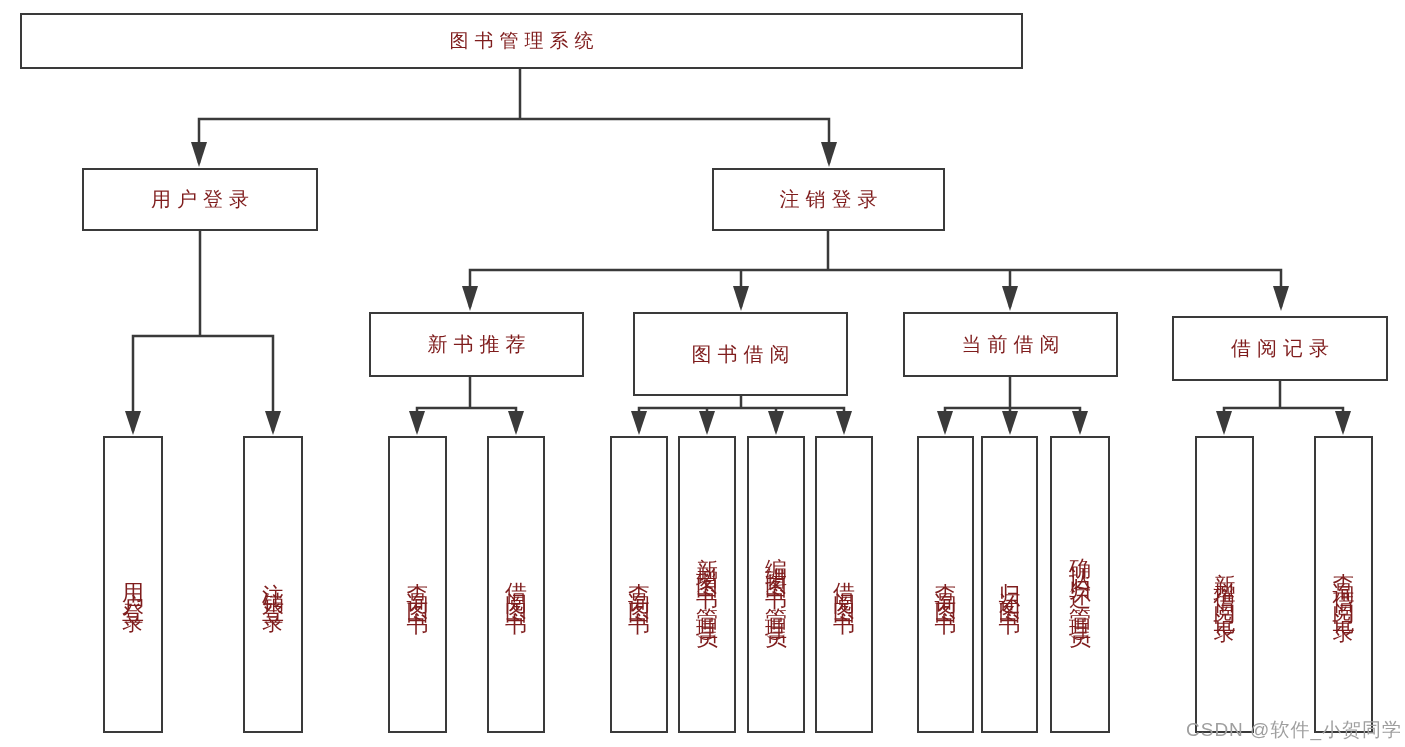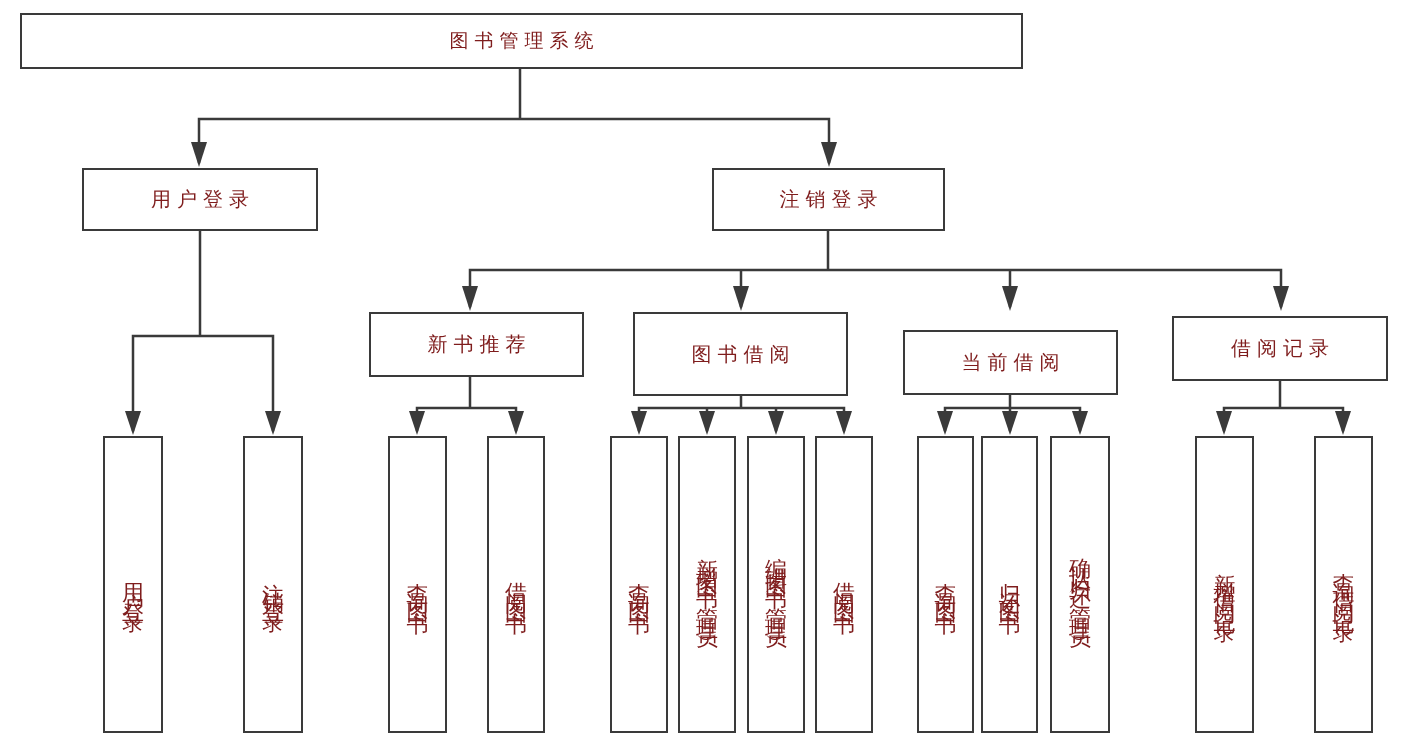--- a/index.html
+++ b/index.html
@@ -78,21 +78,21 @@
     </g>
   </svg>
 
   <div class="node h-node root-node" style="left:20px;top:13px;width:1003px;height:56px">图书管理系统</div>
 
   <div class="node h-node" style="left:82px;top:168px;width:236px;height:63px">用户登录</div>
   <div class="node h-node" style="left:712px;top:168px;width:233px;height:63px">注销登录</div>
 
   <div class="node h-node" style="left:369px;top:312px;width:215px;height:65px">新书推荐</div>
   <div class="node h-node" style="left:633px;top:312px;width:215px;height:84px">图书借阅</div>
-  <div class="node h-node" style="left:903px;top:330px;width:215px;height:65px">当前借阅</div>
+  <div class="node h-node" style="left:903px;top:312px;width:215px;height:65px">当前借阅</div>
   <div class="node h-node" style="left:1172px;top:316px;width:216px;height:65px">借阅记录</div>
 
   <div class="node v-node" style="left:103px;top:436px;width:60px;height:297px">
     <span class="v-text">用户登录</span>
   </div>
   <div class="node v-node" style="left:243px;top:436px;width:60px;height:297px">
     <span class="v-text">注销登录</span>
   </div>
 
   <div class="node v-node" style="left:388px;top:436px;width:59px;height:297px">
@@ -125,14 +125,15 @@
     <span class="v-text">确认归还（管理员）</span>
   </div>
 
   <div class="node v-node" style="left:1195px;top:436px;width:59px;height:297px">
     <span class="v-text">新增借阅记录</span>
   </div>
   <div class="node v-node" style="left:1314px;top:436px;width:59px;height:297px">
     <span class="v-text">查询借阅记录</span>
   </div>
 
+  <div class="watermark">CSDN @软件_小贺同学</div>
 
 </div>
 
 </body></html>

